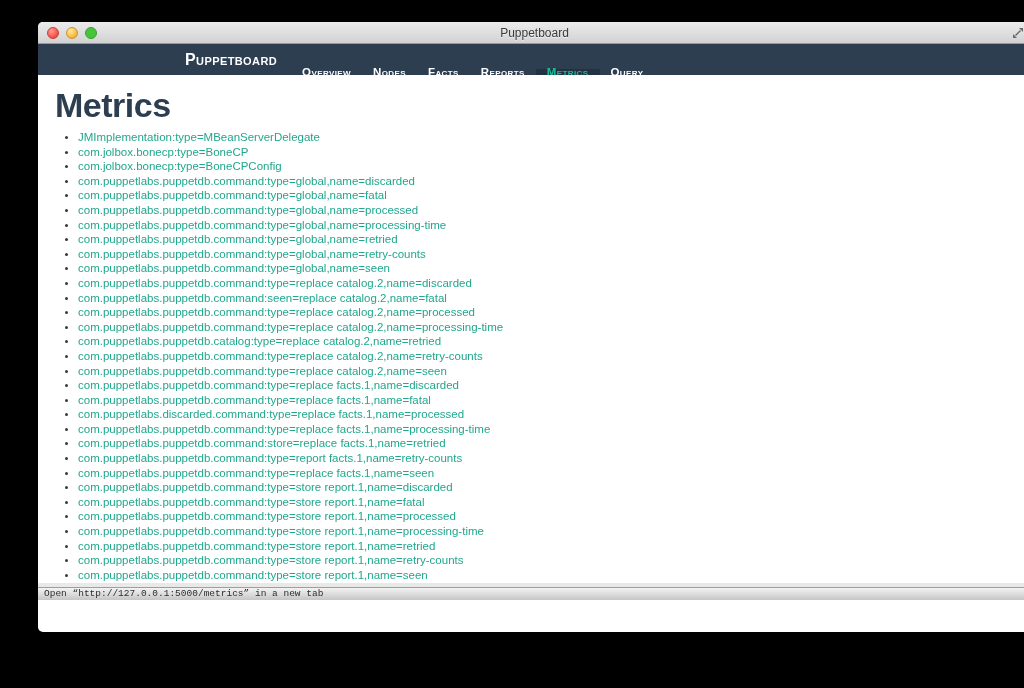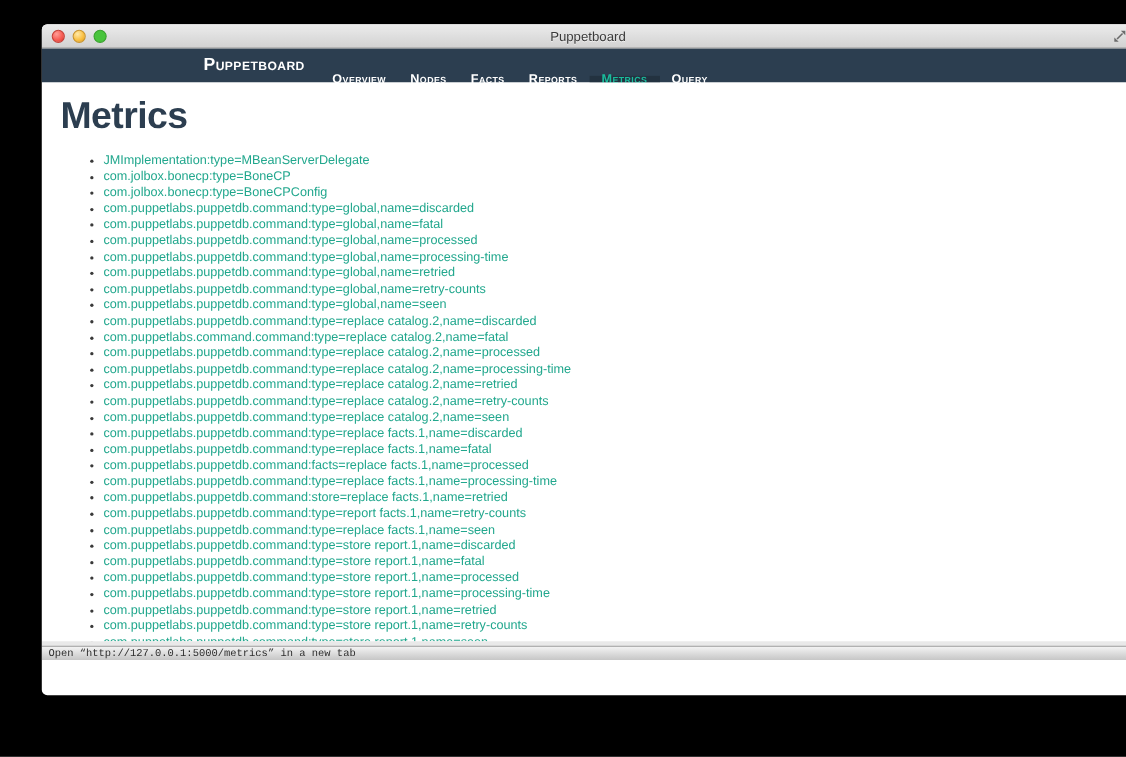--- a/index.html
+++ b/index.html
@@ -69,21 +69,21 @@
   .content{
     flex:0 0 508px;height:508px;background:#fff;
     padding:12px 18px 0 17px;overflow:hidden;
   }
   .content h1{
     font-size:34px;line-height:36px;font-weight:bold;
     color:var(--dark);letter-spacing:-0.5px;
     margin:0 0 7px 0;
   }
   .metrics-list{
-    list-style:disc;margin:16px;padding-left:23px;
+    list-style:disc;margin:0;padding-left:23px;
   }
   .metrics-list li{
     line-height:14.6px;font-size:11.5px;color:#3a3a3a;
   }
   .metrics-list li::marker{color:#3a3a3a;font-size:10px;}
   .metric-link{color:var(--link);text-decoration:none;cursor:pointer;}
   
   .footer-divider{flex:0 0 4px;height:4px;background:#e9e9e9;}
   footer{
     flex:0 0 32px;height:32px;background:#fff;
@@ -162,37 +162,37 @@
         <li><a class="metric-link">com.puppetlabs.puppetdb.command:type=global,name=processing-time</a></li>
 
         <li><a class="metric-link">com.puppetlabs.puppetdb.command:type=global,name=retried</a></li>
 
         <li><a class="metric-link">com.puppetlabs.puppetdb.command:type=global,name=retry-counts</a></li>
 
         <li><a class="metric-link">com.puppetlabs.puppetdb.command:type=global,name=seen</a></li>
 
         <li><a class="metric-link">com.puppetlabs.puppetdb.command:type=replace catalog.2,name=discarded</a></li>
 
-        <li><a class="metric-link">com.puppetlabs.command.command:type=replace catalog.2,name=fatal</a></li>
+        <li><a class="metric-link">com.puppetlabs.puppetdb.command:seen=replace catalog.2,name=fatal</a></li>
 
         <li><a class="metric-link">com.puppetlabs.puppetdb.command:type=replace catalog.2,name=processed</a></li>
 
         <li><a class="metric-link">com.puppetlabs.puppetdb.command:type=replace catalog.2,name=processing-time</a></li>
 
-        <li><a class="metric-link">com.puppetlabs.puppetdb.command:type=replace catalog.2,name=retried</a></li>
+        <li><a class="metric-link">com.puppetlabs.puppetdb.catalog:type=replace catalog.2,name=retried</a></li>
 
         <li><a class="metric-link">com.puppetlabs.puppetdb.command:type=replace catalog.2,name=retry-counts</a></li>
 
         <li><a class="metric-link">com.puppetlabs.puppetdb.command:type=replace catalog.2,name=seen</a></li>
 
         <li><a class="metric-link">com.puppetlabs.puppetdb.command:type=replace facts.1,name=discarded</a></li>
 
         <li><a class="metric-link">com.puppetlabs.puppetdb.command:type=replace facts.1,name=fatal</a></li>
 
-        <li><a class="metric-link">com.puppetlabs.puppetdb.command:facts=replace facts.1,name=processed</a></li>
+        <li><a class="metric-link">com.puppetlabs.discarded.command:type=replace facts.1,name=processed</a></li>
 
         <li><a class="metric-link">com.puppetlabs.puppetdb.command:type=replace facts.1,name=processing-time</a></li>
 
         <li><a class="metric-link">com.puppetlabs.puppetdb.command:store=replace facts.1,name=retried</a></li>
 
         <li><a class="metric-link">com.puppetlabs.puppetdb.command:type=report facts.1,name=retry-counts</a></li>
 
         <li><a class="metric-link">com.puppetlabs.puppetdb.command:type=replace facts.1,name=seen</a></li>
 
         <li><a class="metric-link">com.puppetlabs.puppetdb.command:type=store report.1,name=discarded</a></li>

